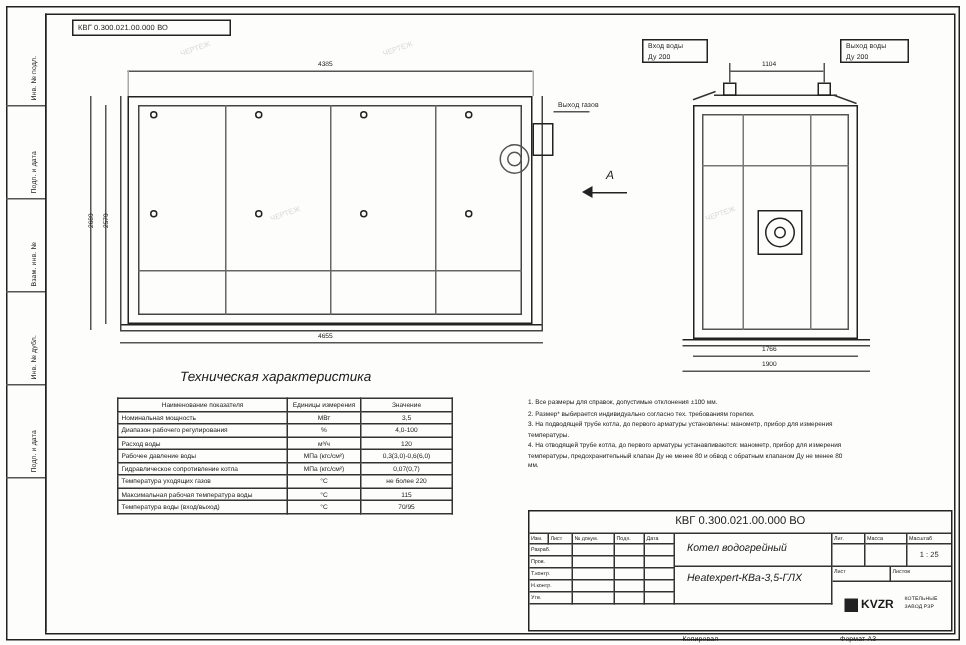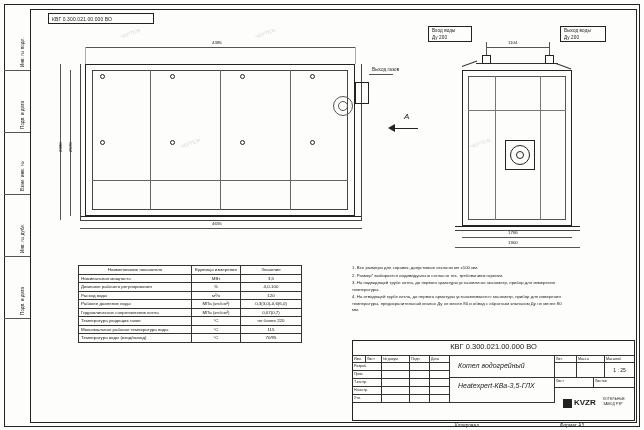--- a/index.html
+++ b/index.html
@@ -153,20 +153,21 @@
     <span class="dimtxt" style="left:508px;top:230px;">1766</span>
     <div class="ln h" style="left:455px;top:247px;width:125px;background:#555;"></div>
     <span class="dimtxt" style="left:508px;top:240px;">1900</span>
   </div>
 
   <span class="wm" style="left:120px;top:30px;">ЧЕРТЕЖ</span>
   <span class="wm" style="left:255px;top:30px;">ЧЕРТЕЖ</span>
   <span class="wm" style="left:180px;top:140px;">ЧЕРТЕЖ</span>
   <span class="wm" style="left:470px;top:140px;">ЧЕРТЕЖ</span>
 
+  <div class="tech-title">Техническая характеристика</div>
   <table class="tt">
     <thead>
       <tr>
         <th style="width:108px;">Наименование показателя</th>
         <th style="width:44px;">Единицы измерения</th>
         <th style="width:56px;">Значение</th>
       </tr>
     </thead>
     <tbody>
       <tr>

